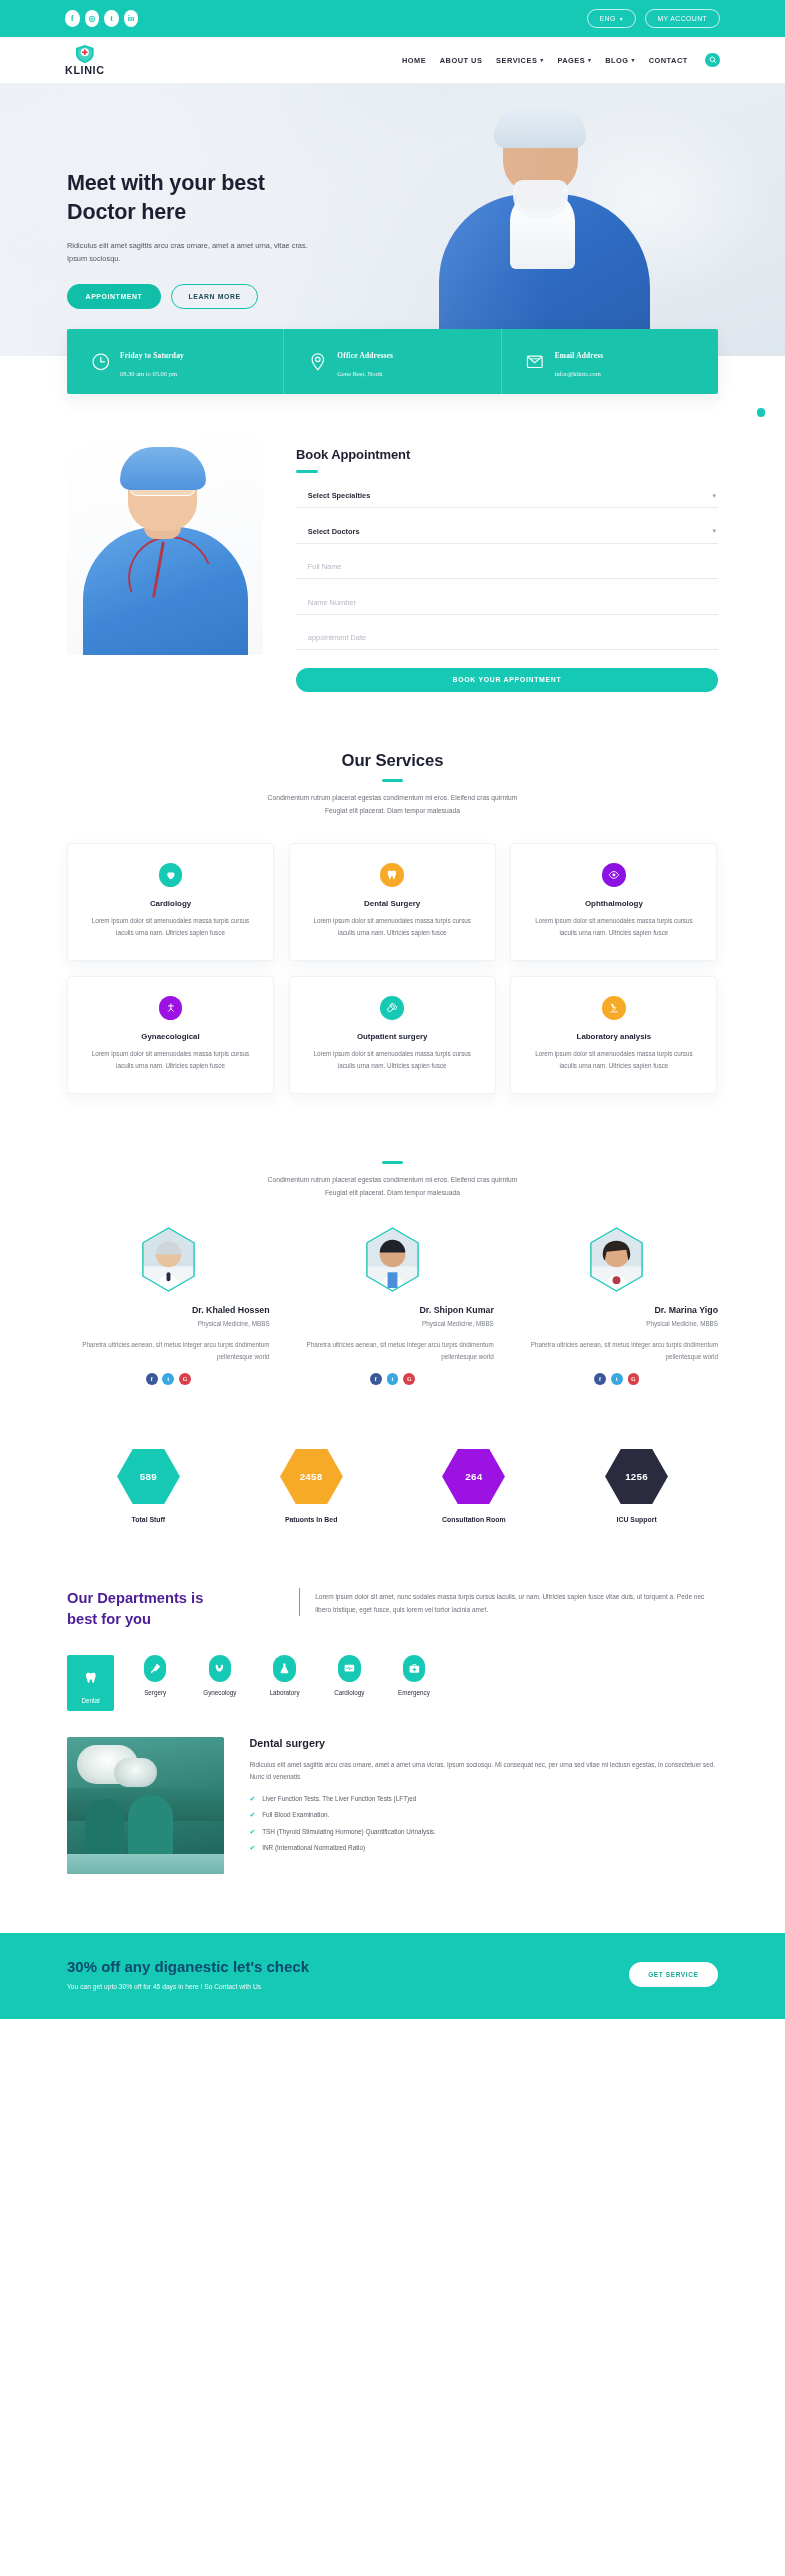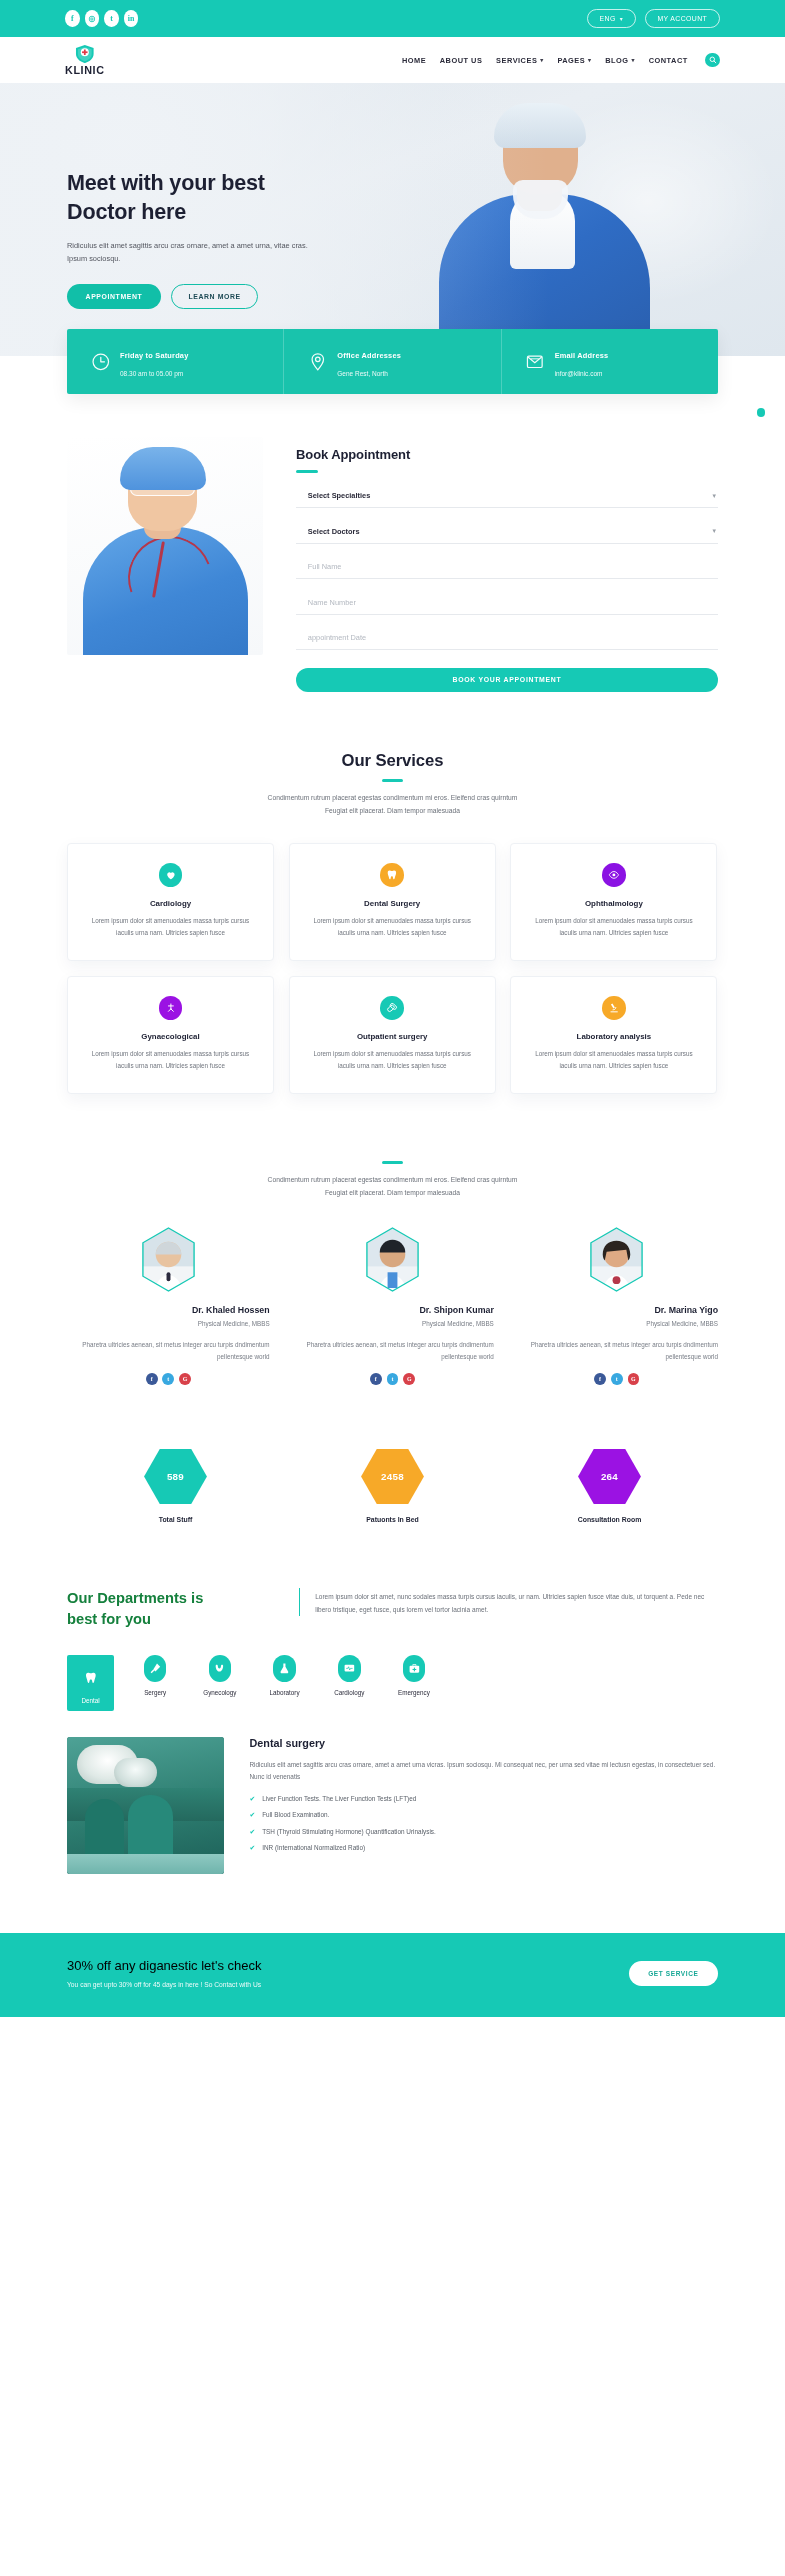--- a/index.html
+++ b/index.html
@@ -137,21 +137,21 @@
     font-size: 6.9px; font-weight: bold; letter-spacing: 0.6px;
     padding: 7.9px 18.6px; border: none;
   }
   .btn-outline {
     background: transparent; color: #1d4a55; border: 1px solid #11bfa8;
     border-radius: 15.7px; font-size: 6.9px; font-weight: bold; letter-spacing: 0.6px;
     padding: 7.9px 16.7px;
   }
 
   
-  .infobar-wrap { position: relative; margin-top: -35px; padding: 8px 67px; }
+  .infobar-wrap { position: relative; margin-top: -35px; padding: 8px 67px; font-family: Liberation Serif, serif; }
   .infobar {
     display: flex; background: #19c3ac; border-radius: 2px; overflow: hidden;
     box-shadow: 0 5.9px 17.7px rgba(0,0,0,.07);
   }
   .info-cell {
     flex: 1; display: flex; align-items: center; gap: 9.8px;
     padding: 14.7px 0 14.7px 23.6px; color: #ffffff;
     border-right: 1px solid rgba(255,255,255,.22);
   }
   .info-cell:last-child { border-right: none; }
@@ -255,21 +255,21 @@
   .cnt-hex { width: 65px; height: 57px; margin: 0 auto; position: relative; }
   .cnt-num {
     position: absolute; inset: 0; display: flex; align-items: center; justify-content: center;
     color: #fff; font-size: 9.8px; font-weight: bold; letter-spacing: 0.3px;
   }
   .cnt-label { margin-top: 10.8px; font-size: 6.9px; font-weight: bold; color: #1d2033; }
 
   
   .departments { padding: 65px 67px 0; }
   .dep-head { display: flex; gap: 25.5px; align-items: flex-start; }
-  .dep-title { font-size: 14.7px; font-weight: bold; line-height: 1.42; color: #15803d; width: 206px; }
+  .dep-title { font-size: 14.7px; font-weight: bold; line-height: 1.42; color: #4c1d95; width: 206px; }
   .dep-desc {
     flex: 1; font-size: 6.5px; line-height: 2.0; color: #6b7079;
     border-left: 1.5px solid #16c9b5; padding-left: 15.7px; padding-top: 2px;
   }
   .dep-tabs { display: flex; gap: 17.7px; margin-top: 25.5px; align-items: flex-start; }
   .dep-tab { text-align: center; width: 47px; }
   .dep-tab.active { background: #16c9b5; padding: 8.8px 0 6.9px; border-radius: 2px; }
   .dep-tab-ico {
     width: 22.6px; height: 26.5px; border-radius: 11.8px; margin: 0 auto 6.9px;
     background: #16c9b5; color: #fff;
@@ -305,21 +305,21 @@
   .check-list { margin-top: 10.8px; }
   .check-item { display: flex; align-items: flex-start; gap: 6.9px; margin-bottom: 7.9px; }
   .check-mark { color: #16c9b5; font-size: 6.9px; line-height: 1.2; }
   .check-text { font-size: 6.4px; color: #5a6069; line-height: 1.3; }
 
   
   .cta {
     margin-top: 59px; background: #16c9b5; padding: 25.5px 67px 29px;
     display: flex; align-items: center; justify-content: space-between;
   }
-  .cta-title { font-size: 13px; font-weight: normal; color: #000000; }
+  .cta-title { font-size: 15px; font-weight: bold; color: #0c4a6e; }
   .cta-sub { margin-top: 7.9px; font-size: 6.7px; color: rgba(255,255,255,.93); }
   .cta-btn {
     background: #ffffff; color: #16a795; border: none; border-radius: 14.7px;
     padding: 8.8px 19.6px; font-size: 6.5px; font-weight: bold; letter-spacing: 0.6px;
   }
 </style>
 </head>
 <body>
 
 <div class="page">
@@ -688,20 +688,29 @@
       <div class="cnt-label">Patuonts In Bed</div>
     </div>
     <div class="cnt-cell">
       <div class="cnt-hex">
         <svg width="65" height="57" viewBox="0 0 66 58">
             <polygon points="17,1 49,1 65,29 49,57 17,57 1,29" fill="#9b12e3"></polygon>
           </svg>
         <span class="cnt-num">264</span>
       </div>
       <div class="cnt-label">Consultation Room</div>
+    </div>
+    <div class="cnt-cell">
+      <div class="cnt-hex">
+        <svg width="65" height="57" viewBox="0 0 66 58">
+            <polygon points="17,1 49,1 65,29 49,57 17,57 1,29" fill="#2b2b3f"></polygon>
+          </svg>
+        <span class="cnt-num">1256</span>
+      </div>
+      <div class="cnt-label">ICU Support</div>
     </div>
   </div>
 
   <div class="departments">
     <div class="dep-head">
       <div class="dep-title">
         <span>Our Departments is</span><br>
         <span>best for you</span>
       </div>
       <div class="dep-desc">Lorem ipsum dolor sit amet, nunc sodales massa turpis cursus iaculis, ur nam. Ultricies sapien fusce vitae duis, ut torquent a. Pede nec libero tristique, eget fusce, quis lorem vel tortor lacinia amet.</div>

